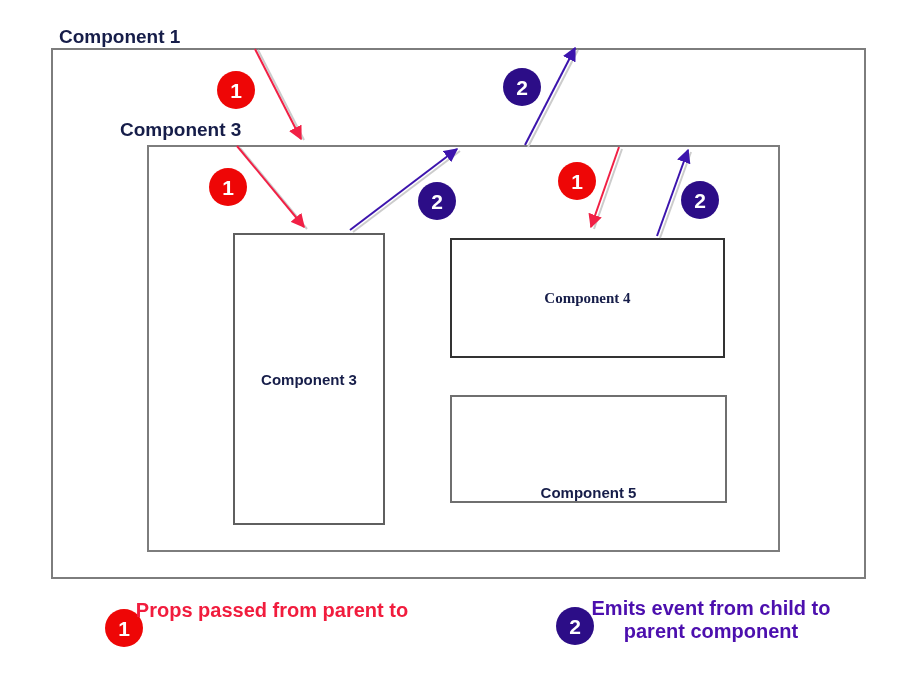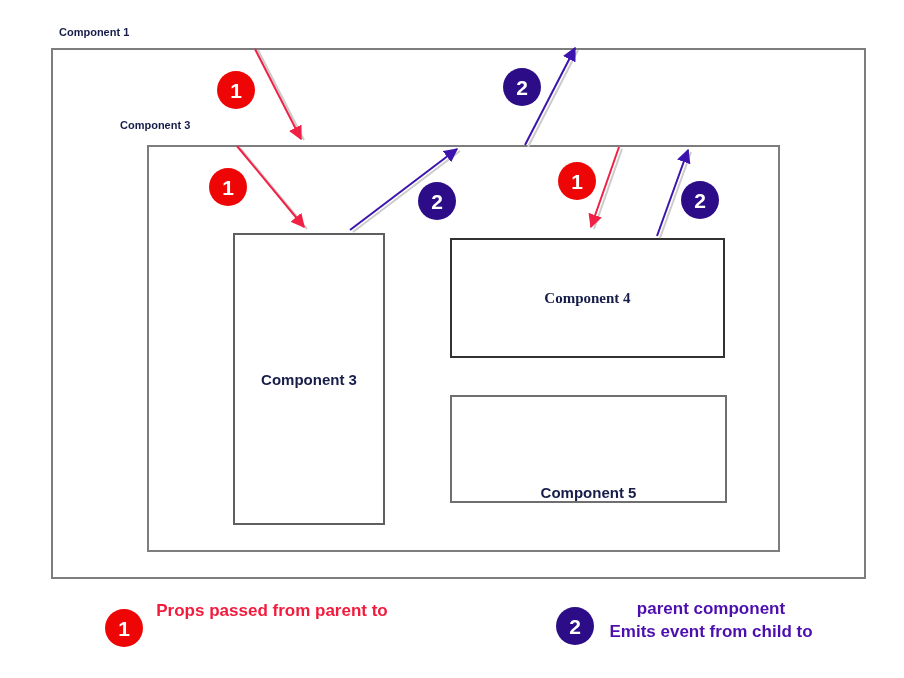--- a/index.html
+++ b/index.html
@@ -31,21 +31,21 @@
   .comp-label {
     color: #161d49;
     font-weight: bold;
     font-size: 15px;
     white-space: nowrap;
   }
   .float-label {
     position: absolute;
     color: #161d49;
     font-weight: bold;
-    font-size: 11px;
+    font-size: 19px;
     white-space: nowrap;
   }
   .label-c1 { left: 59px;  top: 26px; }
   .label-c2 { left: 120px; top: 119px; }
   svg.arrows {
     position: absolute;
     left: 0; top: 0;
     width: 904px; height: 678px;
     pointer-events: none;
   }
@@ -67,21 +67,21 @@
   .badge-2a { left: 503px; top: 68px; }
   .badge-1b { left: 209px; top: 168px; }
   .badge-2b { left: 418px; top: 182px; }
   .badge-1c { left: 558px; top: 162px; }
   .badge-2c { left: 681px; top: 181px; }
   .legend-badge-1 { left: 105px; top: 609px; }
   .legend-badge-2 { left: 556px; top: 607px; }
   .legend-text {
     position: absolute;
     font-weight: bold;
-    font-size: 17px;
+    font-size: 20px;
     text-align: center;
     line-height: 23px;
     white-space: nowrap;
   }
   .legend-text-1 { left: 272px; top: 599px; transform: translateX(-50%); color: #f11c3d; }
   .legend-text-2 { left: 711px; top: 597px; transform: translateX(-50%); color: #4c0fae; }
   .legend-line { display: block; }
 </style>
 </head>
 <body>
@@ -137,17 +137,17 @@
   <div class="badge badge-red badge-1c">1</div>
   <div class="badge badge-purple badge-2c">2</div>
 
   <div class="badge badge-red legend-badge-1">1</div>
   <div class="legend-text legend-text-1">
     <span class="legend-line">Props passed from parent to</span>
   </div>
 
   <div class="badge badge-purple legend-badge-2">2</div>
   <div class="legend-text legend-text-2">
+    <span class="legend-line">Emits event from child to</span>
     <span class="legend-line">parent component</span>
-    <span class="legend-line">Emits event from child to</span>
   </div>
 
 </div>
 
 </body></html>

